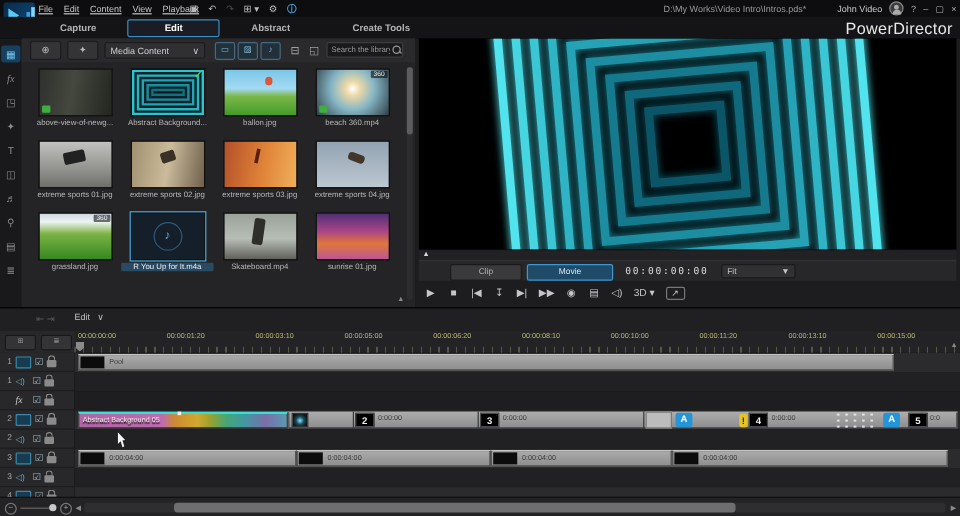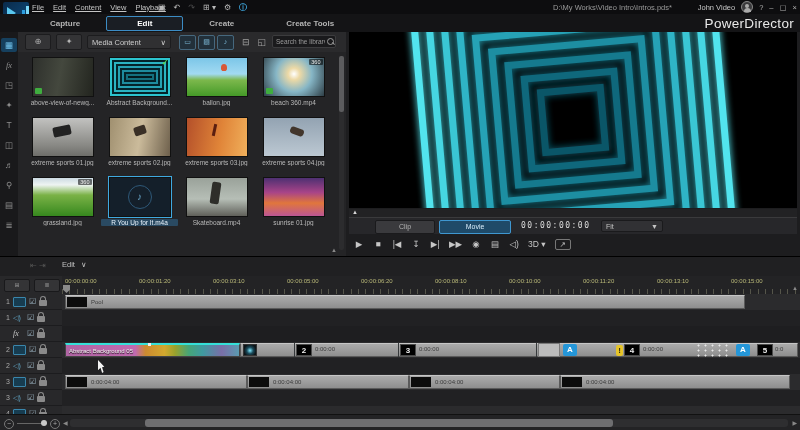--- a/index.html
+++ b/index.html
@@ -180,21 +180,21 @@
       <span class="winbtn">–</span>
       <span class="winbtn">▢</span>
       <span class="winbtn">×</span>
     </div>
   </div>
 
   <div id="modebar">
     <div id="modetabs">
         <span class="mode-tab">Capture</span>
         <span class="mode-tab active">Edit</span>
-        <span class="mode-tab">Create</span>
+        <span class="mode-tab">Abstract</span>
         <span class="mode-tab">Create Tools</span>
       </div>
     <div id="brand">PowerDirector</div>
   </div>
 
   <div id="rooms">
       <div class="room active">▦</div>
       <div class="room fxg">fx</div>
       <div class="room">◳</div>
       <div class="room">✦</div>

